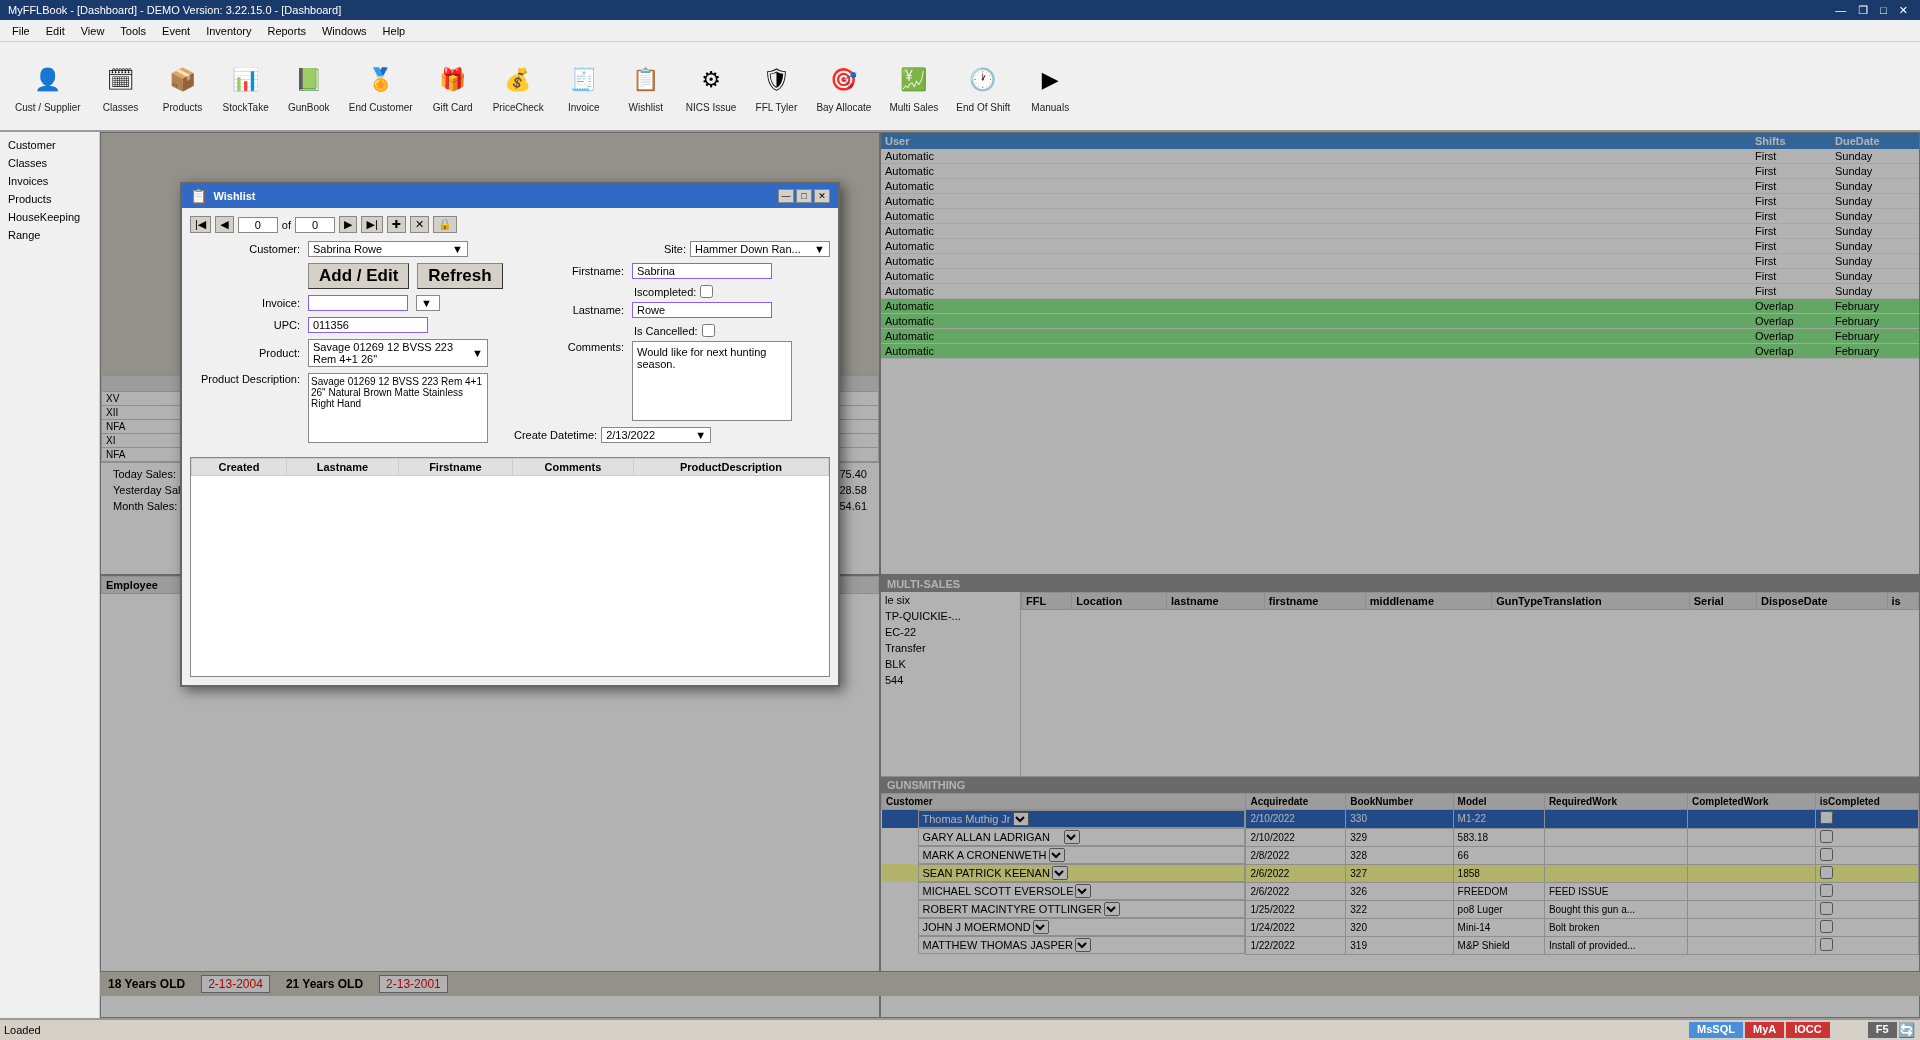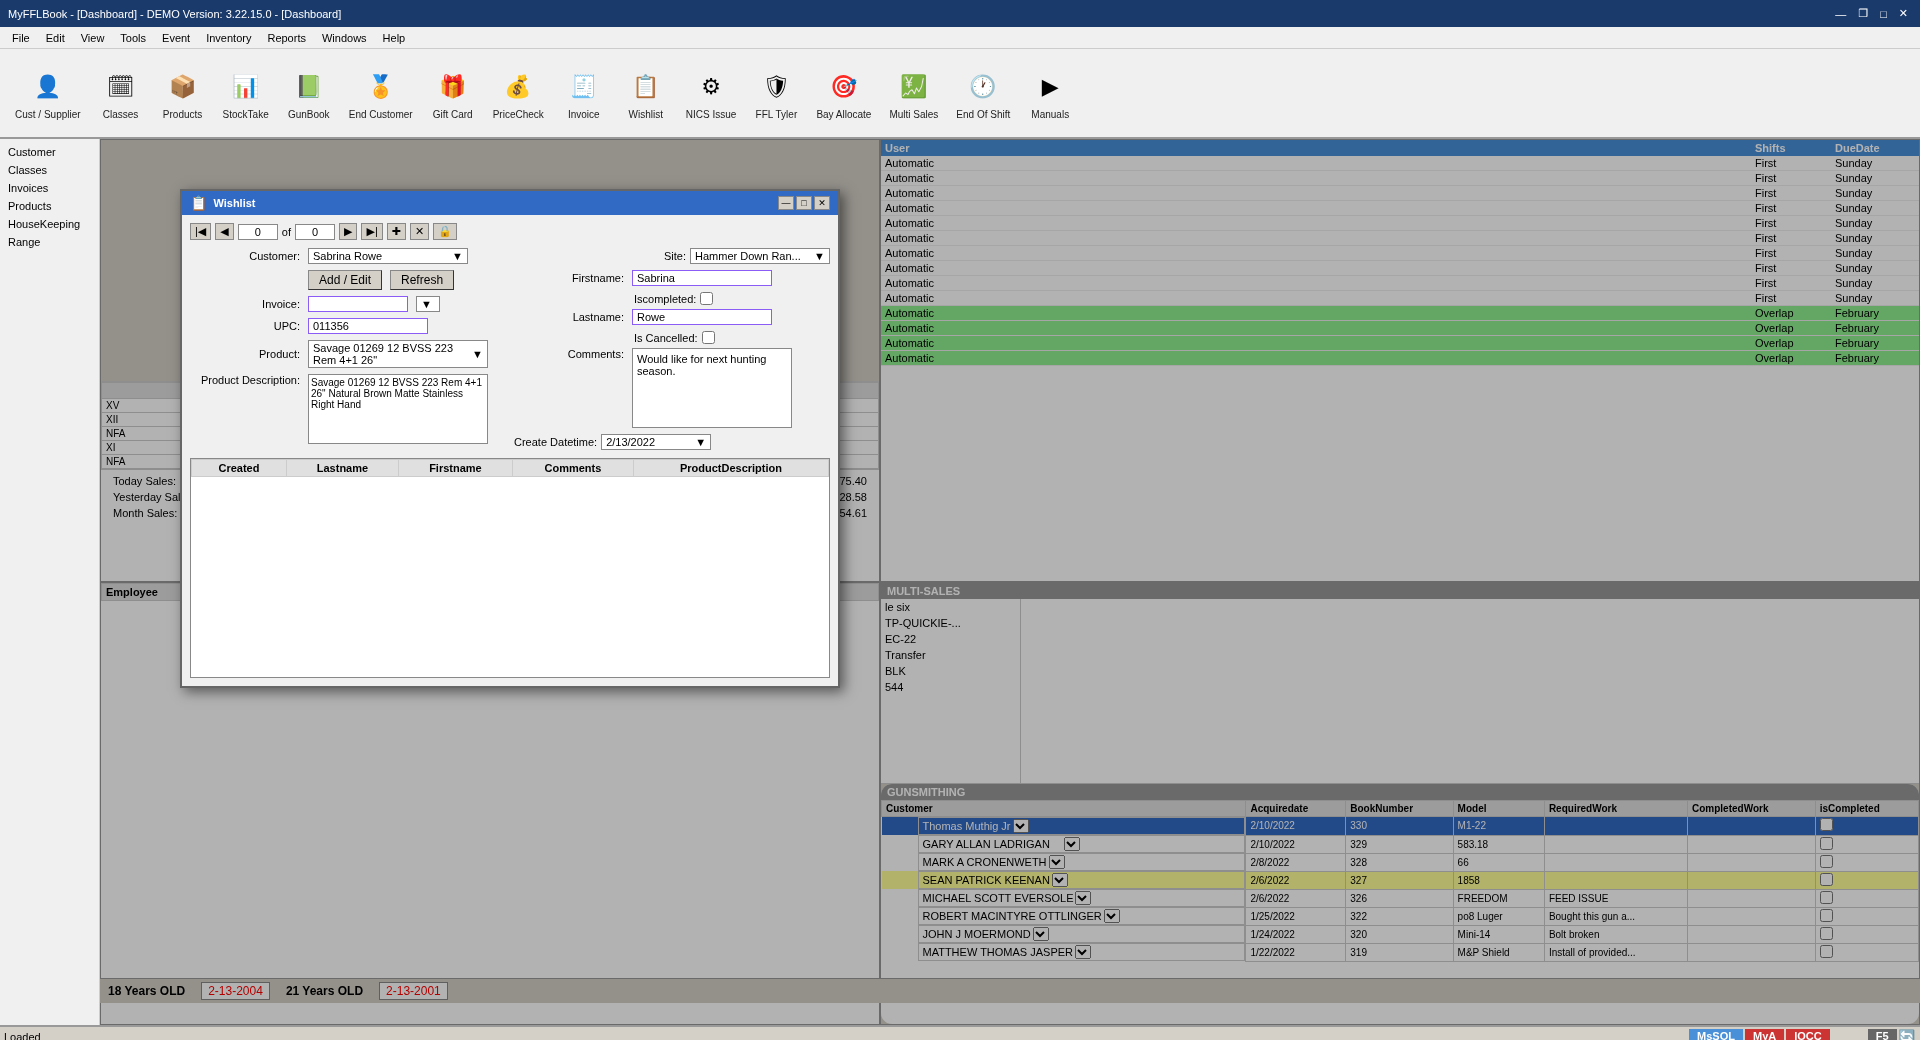--- a/index.html
+++ b/index.html
@@ -1,19 +1,19 @@
 <!DOCTYPE html>
 <html><head>
   <meta charset="utf-8">
   <style>
     * { box-sizing: border-box; margin: 0; padding: 0; font-family: 'Segoe UI', Tahoma, sans-serif; font-size: 11px; }
     body { width: 1920px; height: 1040px; overflow: hidden; background: #d4d0c8; }
 
     
-    .title-bar { background: #1a3a6b; color: white; height: 27px; display: flex; align-items: center; justify-content: space-between; padding: 0 8px; }
+    .title-bar { background: #1a3a6b; color: white; height: 20px; display: flex; align-items: center; justify-content: space-between; padding: 0 8px; }
     .title-bar-controls { display: flex; gap: 4px; }
     .title-bar-btn { color: white; background: none; border: none; cursor: pointer; font-size: 11px; padding: 0 4px; }
 
     
     .menu-bar { background: #f0f0f0; height: 22px; display: flex; align-items: center; padding: 0 4px; border-bottom: 1px solid #ccc; }
     .menu-item { padding: 2px 8px; cursor: pointer; font-size: 11px; }
 
     
     .toolbar { background: #f0f0f0; height: 90px; display: flex; align-items: center; padding: 4px 8px; gap: 4px; border-bottom: 2px solid #999; }
     .toolbar-btn { display: flex; flex-direction: column; align-items: center; justify-content: center; min-width: 58px; height: 80px; cursor: pointer; padding: 4px 6px; border: 1px solid transparent; background: none; font-size: 10px; text-align: center; }
@@ -52,21 +52,21 @@
     .modal-controls { display: flex; gap: 2px; }
     .modal-ctrl-btn { background: #d4d0c8; border: 1px solid #888; width: 16px; height: 14px; font-size: 9px; cursor: pointer; display: flex; align-items: center; justify-content: center; }
     .modal-content { padding: 8px; }
     .modal-nav { display: flex; align-items: center; gap: 4px; margin-bottom: 8px; }
     .nav-btn { background: #d4d0c8; border: 1px solid #888; padding: 1px 4px; cursor: pointer; font-size: 11px; }
     .nav-input { width: 40px; border: 1px solid #888; padding: 1px 3px; text-align: center; }
     .form-row { display: flex; align-items: center; margin-bottom: 6px; gap: 8px; }
     .form-label { width: 110px; text-align: right; font-size: 11px; }
     .form-input { border: 1px solid #8b5cf6; background: white; padding: 1px 4px; font-size: 11px; }
     .form-dropdown { border: 1px solid #888; background: white; padding: 1px 4px; font-size: 11px; display: flex; align-items: center; justify-content: space-between; }
-    .btn { background: #d4d0c8; border: 1px outset #888; padding: 2px 10px; cursor: pointer; font-size: 12px; }
+    .btn { background: #d4d0c8; border: 1px outset #888; padding: 2px 10px; cursor: pointer; font-size: 17px; font-weight: bold; }
     .comments-area { border: 1px solid #888; background: white; width: 160px; height: 80px; padding: 4px; font-size: 11px; resize: none; }
     .results-table-area { border: 1px solid #888; background: white; margin-top: 8px; height: 220px; overflow: auto; }
     .results-table { width: 100%; border-collapse: collapse; }
     .results-table th { background: #e0e0e0; border: 1px solid #ccc; padding: 2px 8px; font-size: 11px; }
 
     
     .age-bar { background: #d4d0c8; padding: 4px 8px; display: flex; align-items: center; gap: 16px; border-top: 1px solid #999; }
     .age-label { font-size: 12px; font-weight: bold; }
     .age-date { border: 1px solid #888; padding: 1px 6px; background: white; font-size: 12px; color: red; }
   </style>
@@ -354,24 +354,41 @@
           <div style="background:#999; color:white; padding:2px 6px; font-weight:bold;">MULTI-SALES</div>
           <div style="display:flex; flex:1; overflow:hidden;">
             <div style="width:140px; border-right:1px solid #ccc; overflow-y:auto;">
               <div style="padding:2px 4px;">le six</div>
               <div style="padding:2px 4px;">TP-QUICKIE-...</div>
               <div style="padding:2px 4px;">EC-22</div>
               <div style="padding:2px 4px;">Transfer</div>
               <div style="padding:2px 4px;">BLK</div>
               <div style="padding:2px 4px;">544</div>
             </div>
+            <div style="flex:1; overflow:auto;">
+              <table class="data-table">
+                <tbody>
+                    <tr>
+                  <th>FFL</th>
+                  <th>Location</th>
+                  <th>lastname</th>
+                  <th>firstname</th>
+                  <th>middlename</th>
+                  <th>GunTypeTranslation</th>
+                  <th>Serial</th>
+                  <th>DisposeDate</th>
+                  <th>is</th>
+                </tr>
+              </tbody>
+                </table>
+            </div>
           </div>
         </div>
 
-        <div style="flex:1.2; background:white; overflow:hidden; display:flex; flex-direction:column;border-radius:11px;">
+        <div style="flex:1.2; background:white; overflow:hidden; display:flex; flex-direction:column;">
           <div style="background:#999; color:white; padding:2px 6px; font-weight:bold;">GUNSMITHING</div>
           <div style="overflow:auto; flex:1;">
             <table class="gunsmith-table" style="width:100%;">
               <thead>
                 <tr>
                   <th>Customer</th>
                   <th>Acquiredate</th>
                   <th>BookNumber</th>
                   <th>Model</th>
                   <th>RequiredWork</th>

